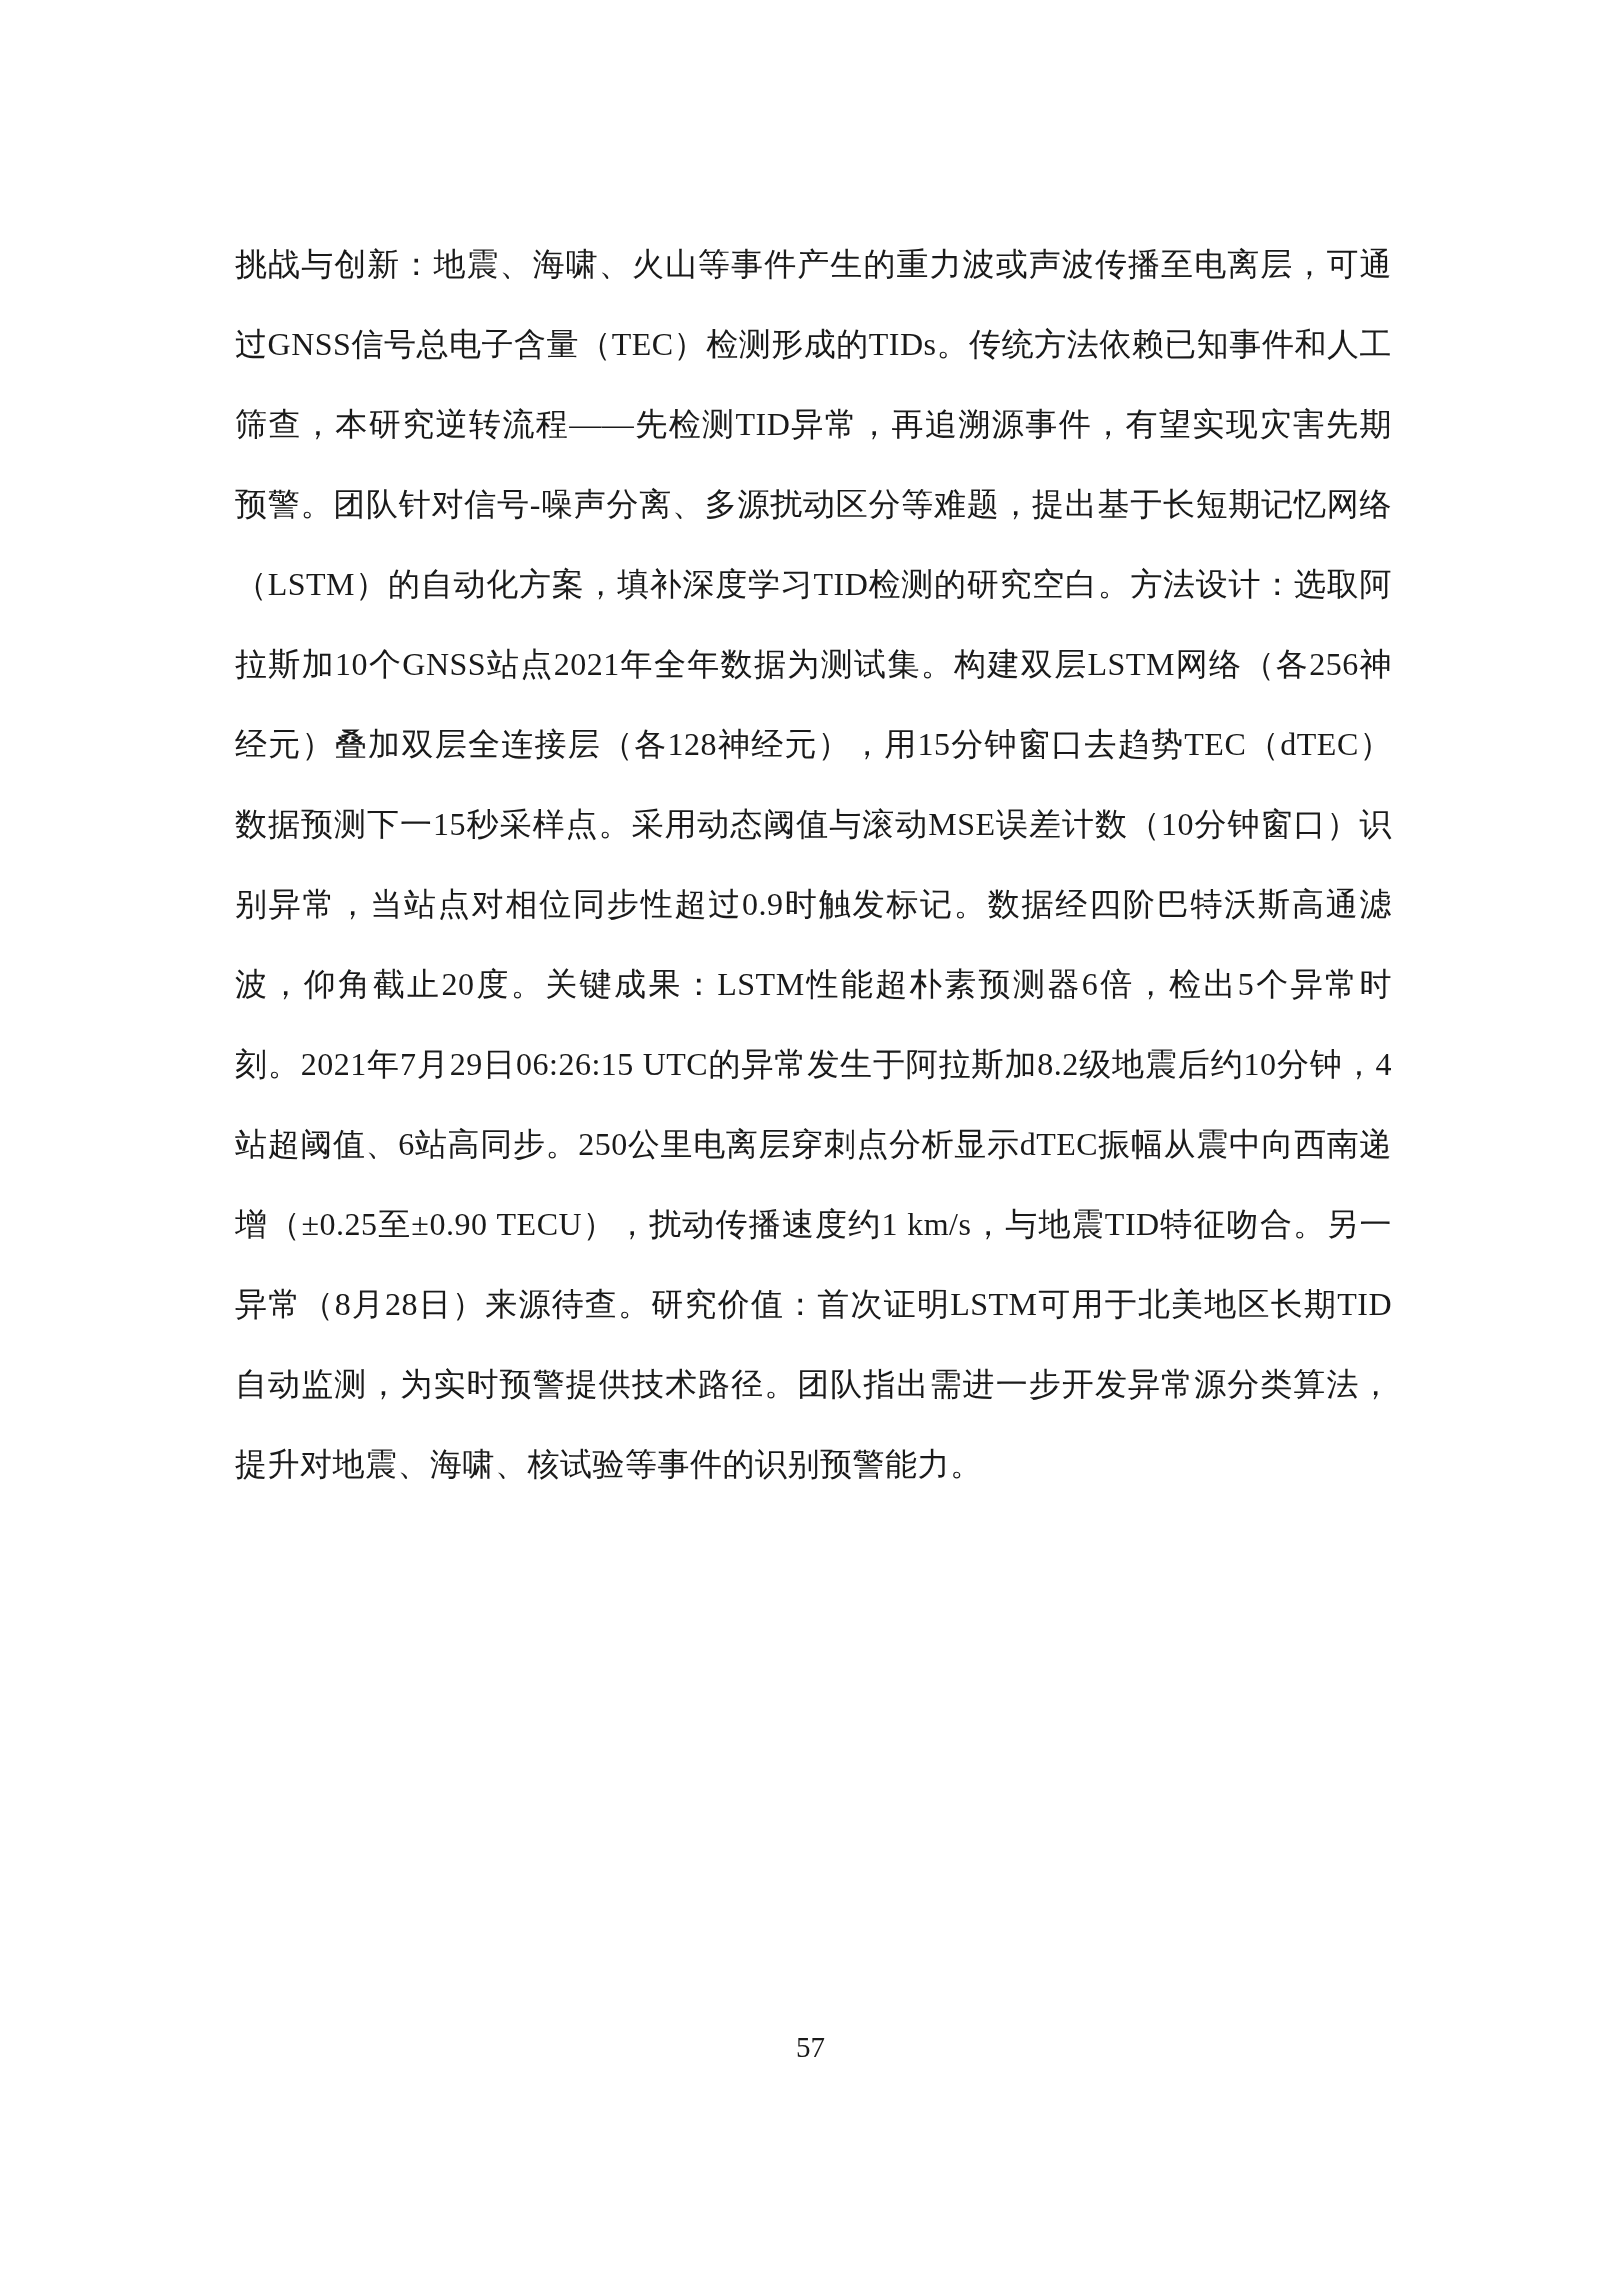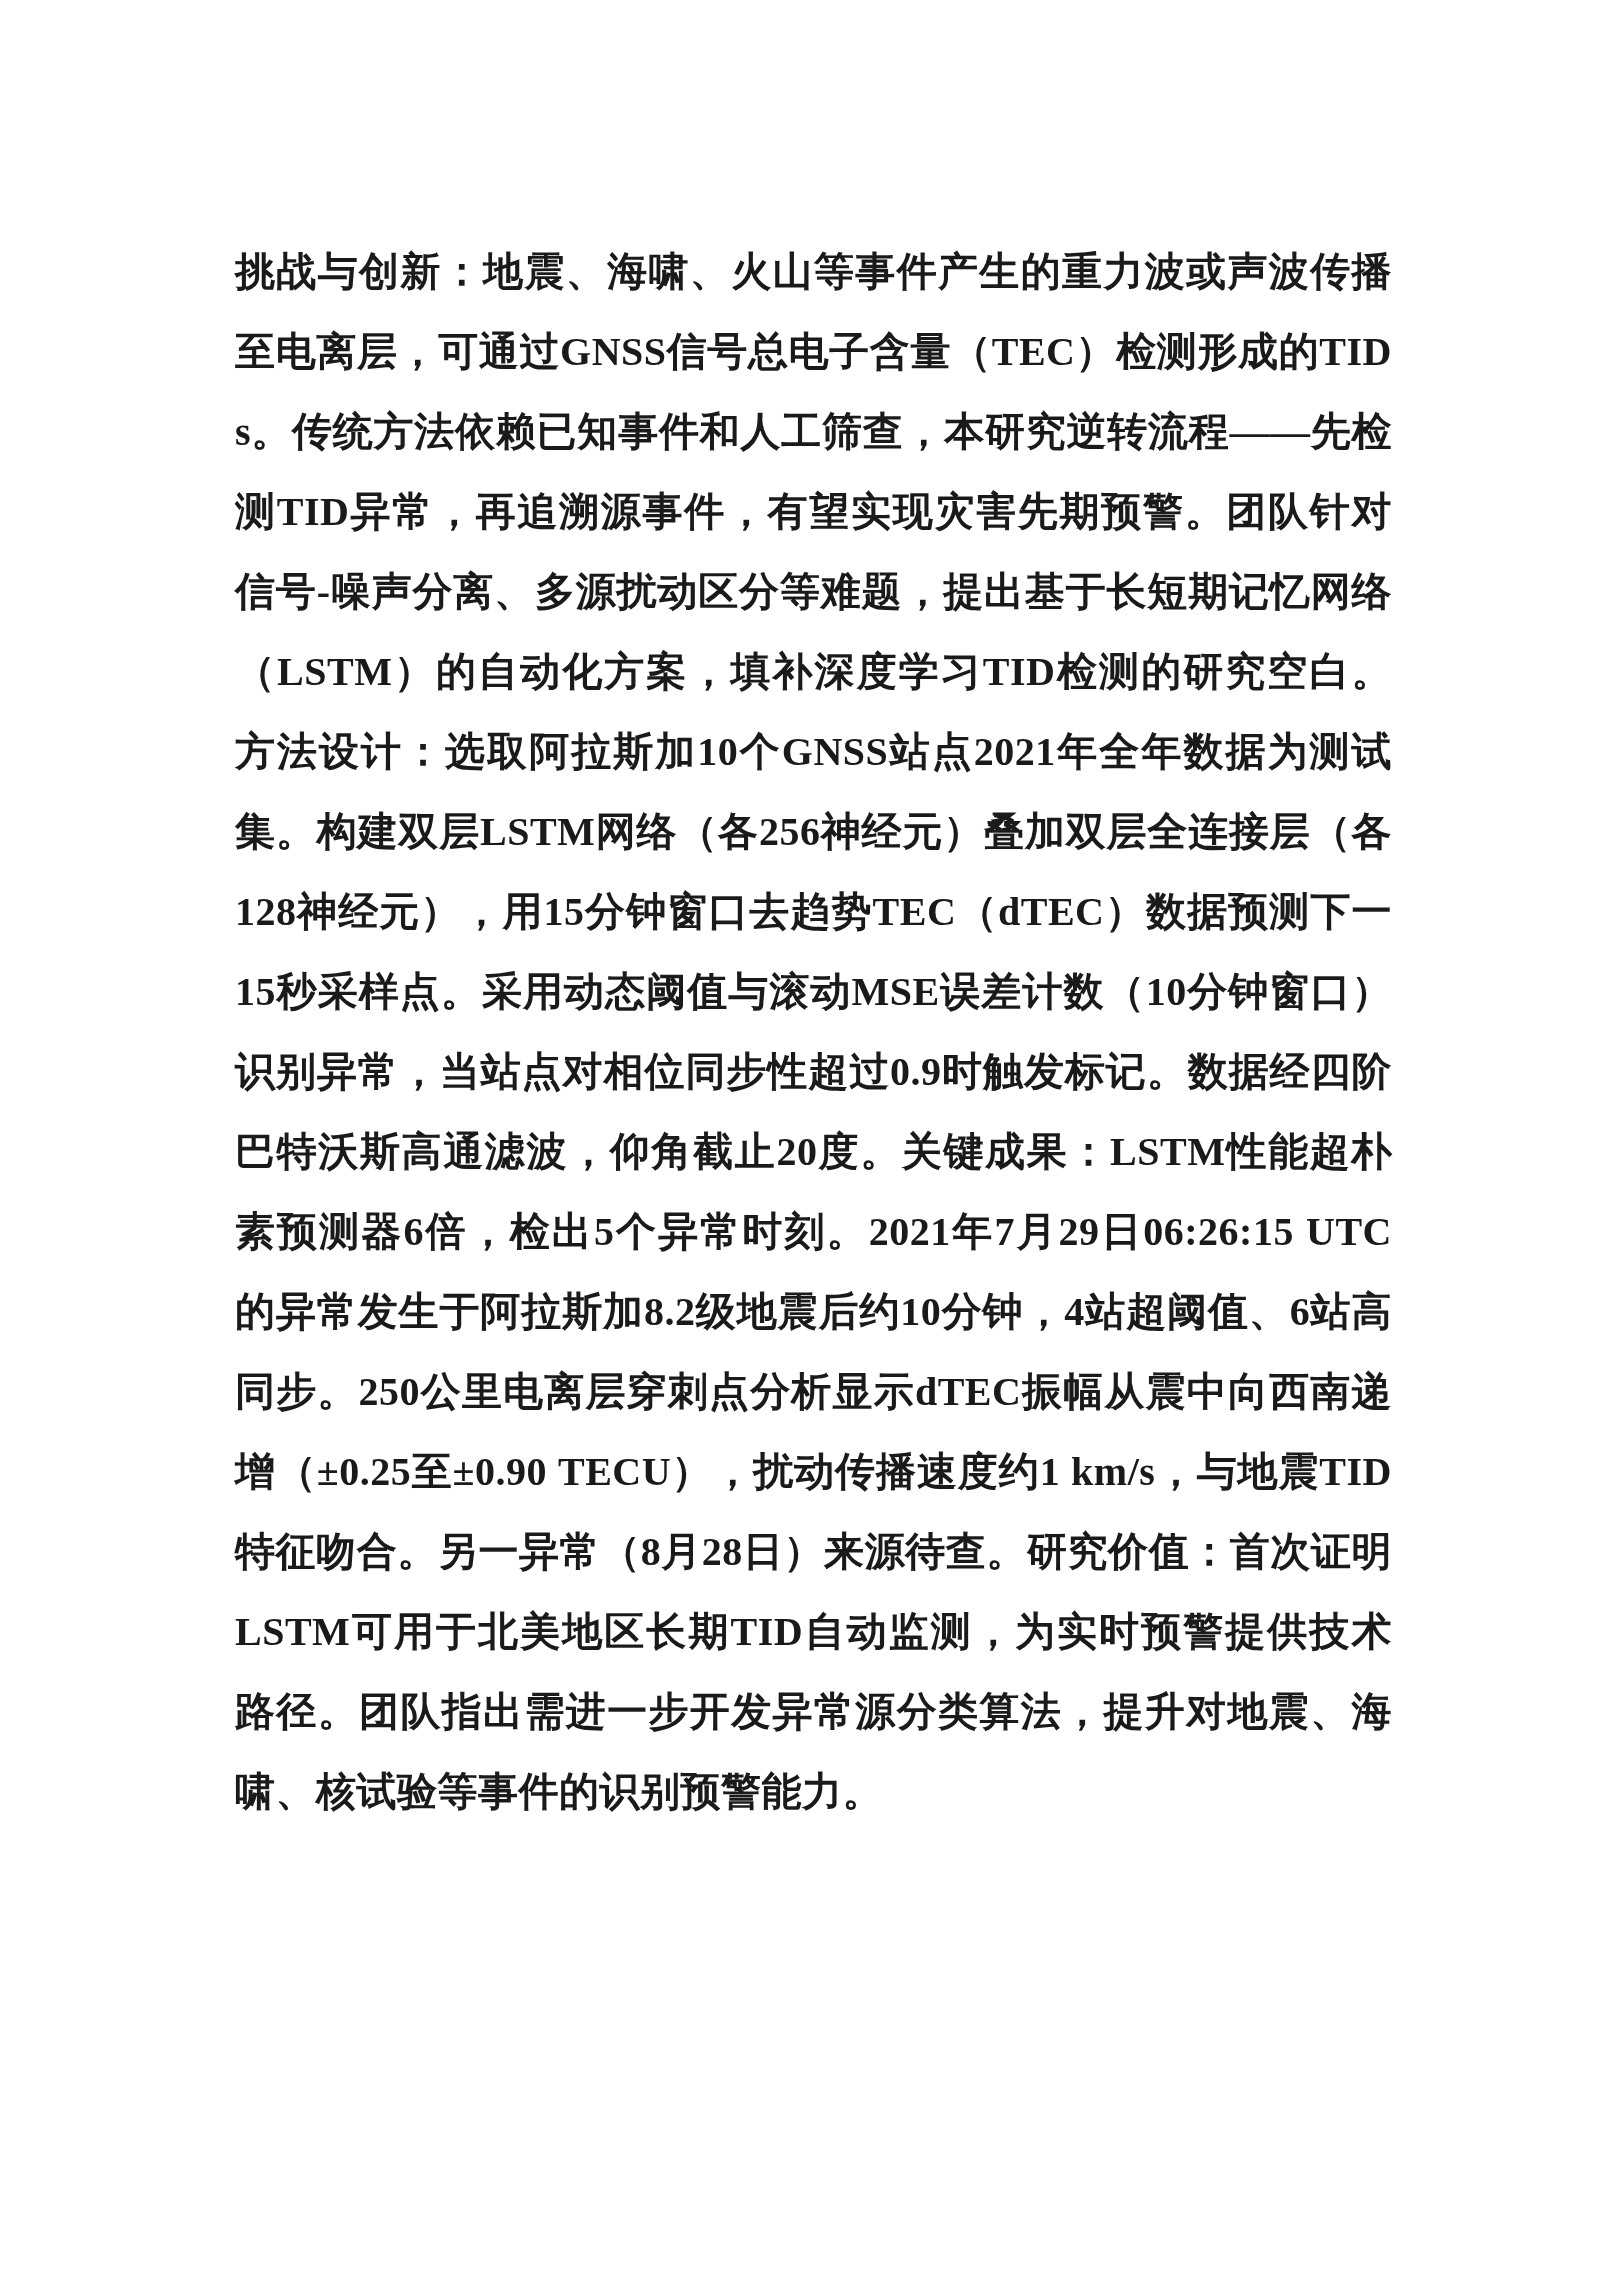--- a/index.html
+++ b/index.html
@@ -16,42 +16,42 @@
     overflow: hidden;
   }
   .content {
     position: absolute;
     left: 235px;
     top: 192px;
     width: 1157px;
   }
   .body-text {
     font-family: "Liberation Serif", "DejaVu Serif", serif;
-    font-size: 40px;
+    font-size: 32px;
     line-height: 80px;
     color: #1a1a1a;
     text-align: justify;
     text-justify: inter-character;
     letter-spacing: 0.5px;
     white-space: pre-wrap;
     word-break: break-all;
-    font-weight: bold;
   }
   .page-number {
     position: absolute;
     left: 0;
     right: 0;
     top: 2031px;
     text-align: center;
     font-family: "Liberation Serif", "DejaVu Serif", serif;
     font-size: 29px;
     color: #1a1a1a;
   }
 </style>
 </head>
 <body>
 
 <div class="page">
   <div class="content">
     <p class="body-text">挑战与创新：地震、海啸、火山等事件产生的重力波或声波传播至电离层，可通过GNSS信号总电子含量（TEC）检测形成的TIDs。传统方法依赖已知事件和人工筛查，本研究逆转流程——先检测TID异常，再追溯源事件，有望实现灾害先期预警。团队针对信号-噪声分离、多源扰动区分等难题，提出基于长短期记忆网络（LSTM）的自动化方案，填补深度学习TID检测的研究空白。方法设计：选取阿拉斯加10个GNSS站点2021年全年数据为测试集。构建双层LSTM网络（各256神经元）叠加双层全连接层（各128神经元），用15分钟窗口去趋势TEC（dTEC）数据预测下一15秒采样点。采用动态阈值与滚动MSE误差计数（10分钟窗口）识别异常，当站点对相位同步性超过0.9时触发标记。数据经四阶巴特沃斯高通滤波，仰角截止20度。关键成果：LSTM性能超朴素预测器6倍，检出5个异常时刻。2021年7月29日06:26:15 UTC的异常发生于阿拉斯加8.2级地震后约10分钟，4站超阈值、6站高同步。250公里电离层穿刺点分析显示dTEC振幅从震中向西南递增（±0.25至±0.90 TECU），扰动传播速度约1 km/s，与地震TID特征吻合。另一异常（8月28日）来源待查。研究价值：首次证明LSTM可用于北美地区长期TID自动监测，为实时预警提供技术路径。团队指出需进一步开发异常源分类算法，提升对地震、海啸、核试验等事件的识别预警能力。</p>
   </div>
+  <div class="page-number">57</div>
 </div>
 
 
 </body></html>

